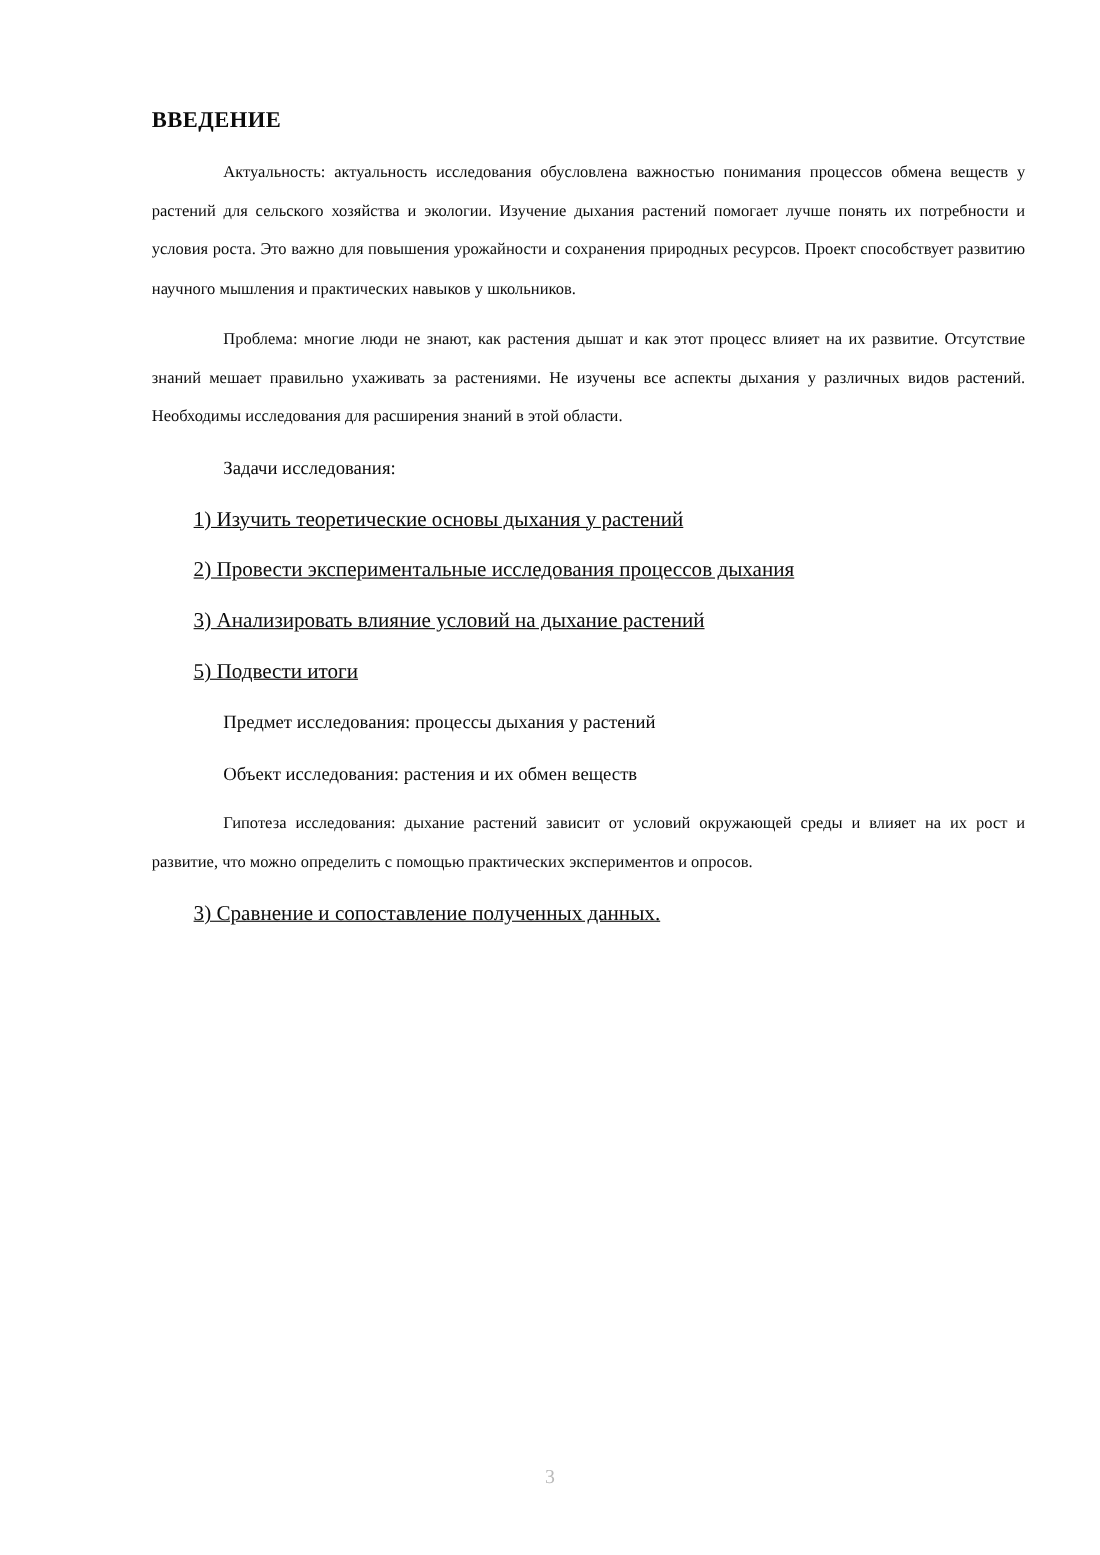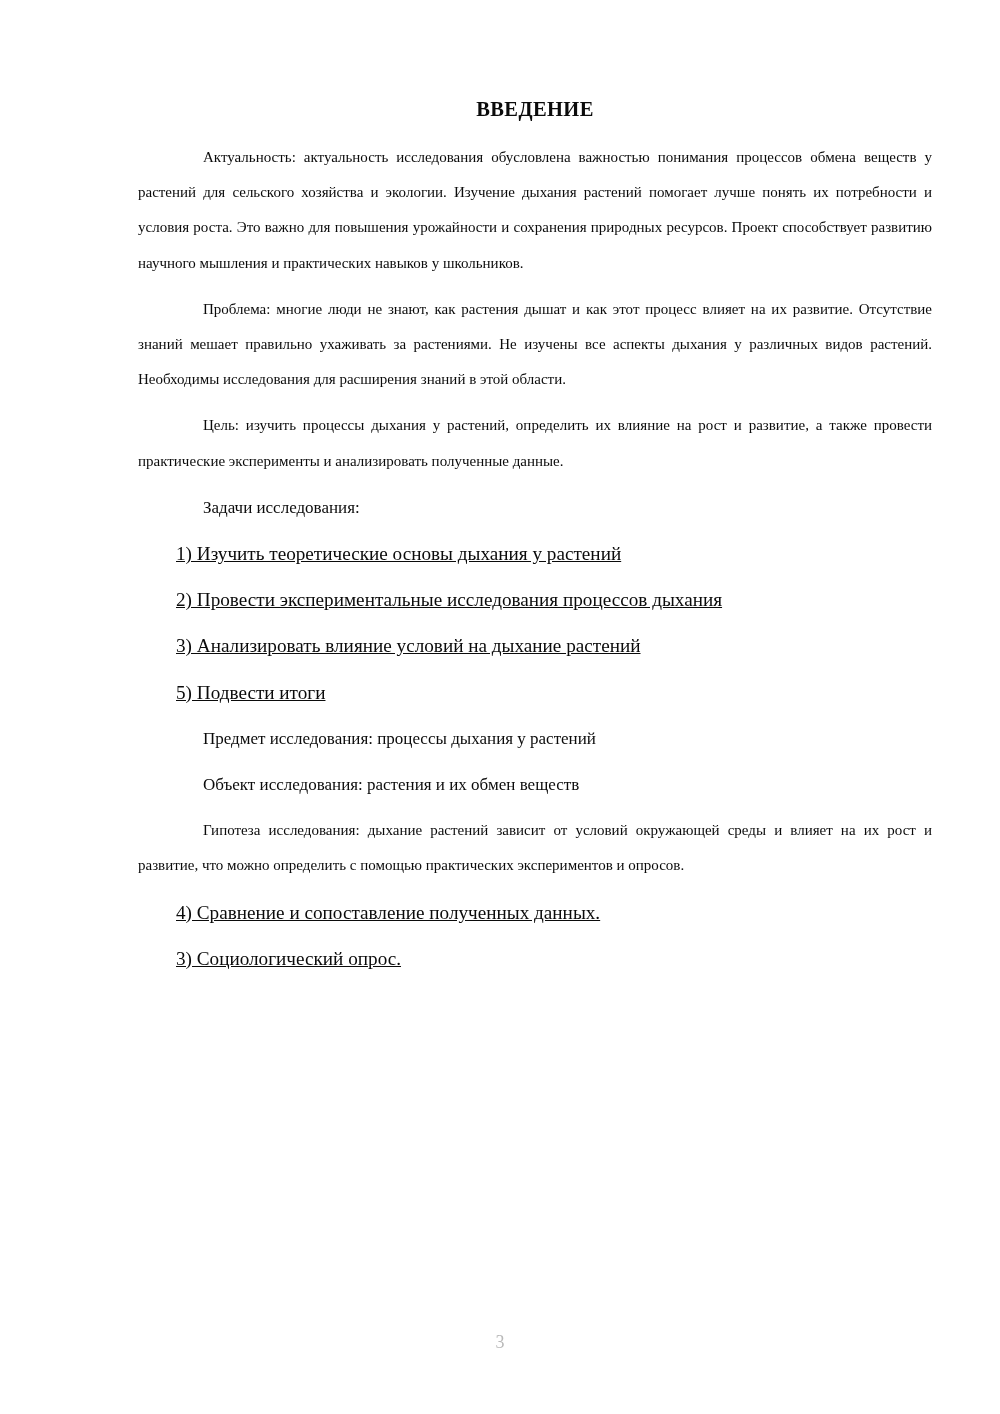--- a/index.html
+++ b/index.html
@@ -28,21 +28,20 @@
   .content {
     position: absolute;
     left: 138px;
     top: 92px;
     width: 794px;   
   }
 
   .doc-title {
     font-size: 20.5px;
     font-weight: bold;
-    text-align: center;
     letter-spacing: 0.4px;
     line-height: 34px;
     margin: 0 0 14px 0;
   }
 
   .para {
     font-size: 15px;
     line-height: 35.2px;
     text-align: justify;
     text-justify: inter-word;
@@ -86,36 +85,34 @@
 <div class="page">
 
   <div class="content">
 
     <h1 class="doc-title">ВВЕДЕНИЕ</h1>
 
     <p class="para">Актуальность: актуальность исследования обусловлена важностью понимания процессов обмена веществ у растений для сельского хозяйства и экологии. Изучение дыхания растений помогает лучше понять их потребности и условия роста. Это важно для повышения урожайности и сохранения природных ресурсов. Проект способствует развитию научного мышления и практических навыков у школьников.</p>
 
     <p class="para">Проблема: многие люди не знают, как растения дышат и как этот процесс влияет на их развитие. Отсутствие знаний мешает правильно ухаживать за растениями. Не изучены все аспекты дыхания у различных видов растений. Необходимы исследования для расширения знаний в этой области.</p>
 
-    <p class="para">Цель: изучить процессы дыхания у растений, определить их влияние на рост и развитие, а также провести практические эксперименты и анализировать полученные данные.</p>
 
     <p class="sub-line">Задачи исследования:</p>
 
     <p class="list-item">1) Изучить теоретические основы дыхания у растений</p>
     <p class="list-item">2) Провести экспериментальные исследования процессов дыхания</p>
     <p class="list-item">3) Анализировать влияние условий на дыхание растений</p>
     <p class="list-item">5) Подвести итоги</p>
 
     <p class="sub-line">Предмет исследования: процессы дыхания у растений</p>
 
     <p class="sub-line">Объект исследования: растения и их обмен веществ</p>
 
     <p class="para">Гипотеза исследования: дыхание растений зависит от условий окружающей среды и влияет на их рост и развитие, что можно определить с помощью практических экспериментов и опросов.</p>
 
 
-    <p class="list-item">4) Сравнение и сопоставление полученных данных.</p>
-    <p class="list-item">3) Социологический опрос.</p>
+    <p class="list-item">3) Сравнение и сопоставление полученных данных.</p>
 
   </div>
 
   <div class="page-number">3</div>
 
 </div>
 
 </body></html>

